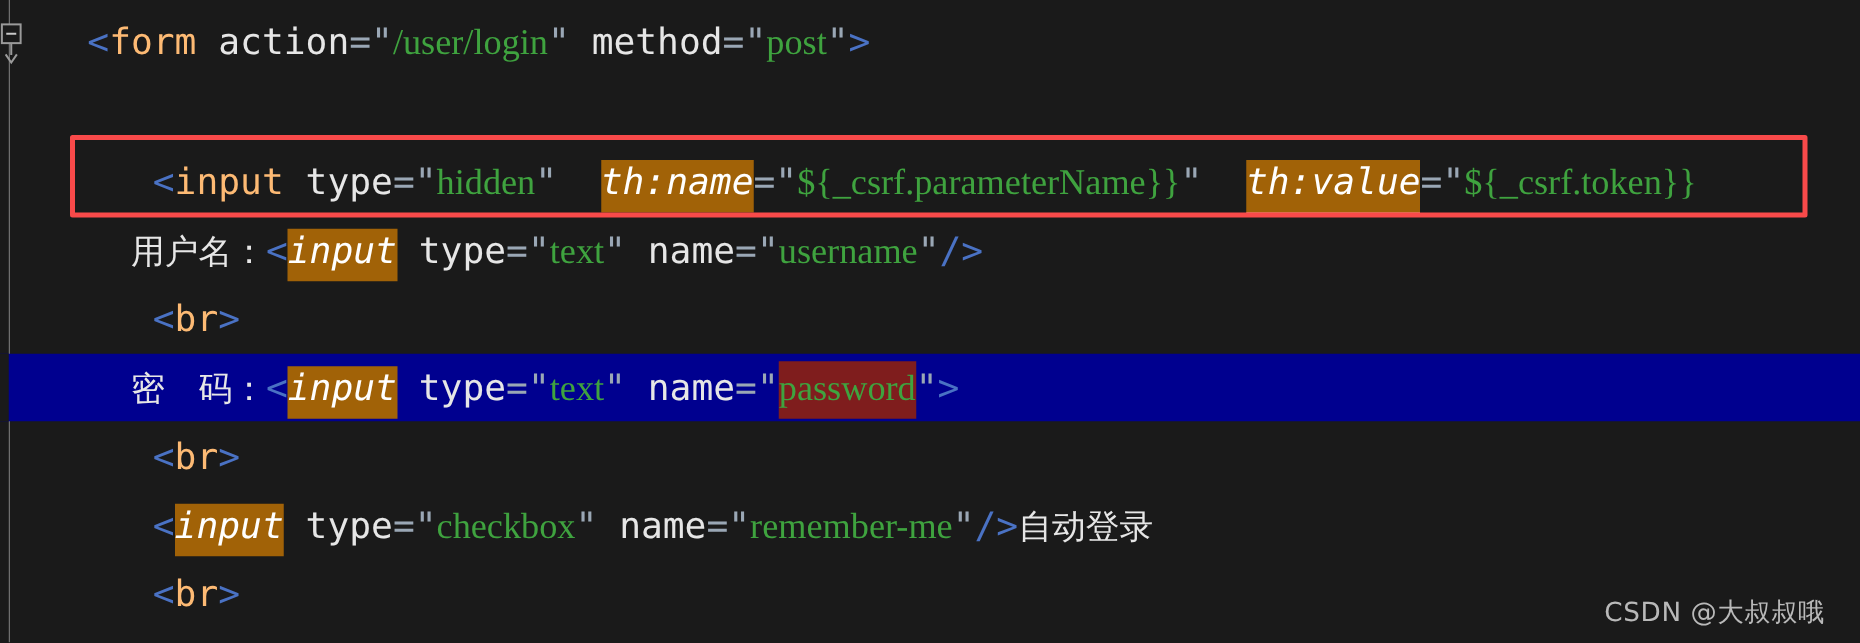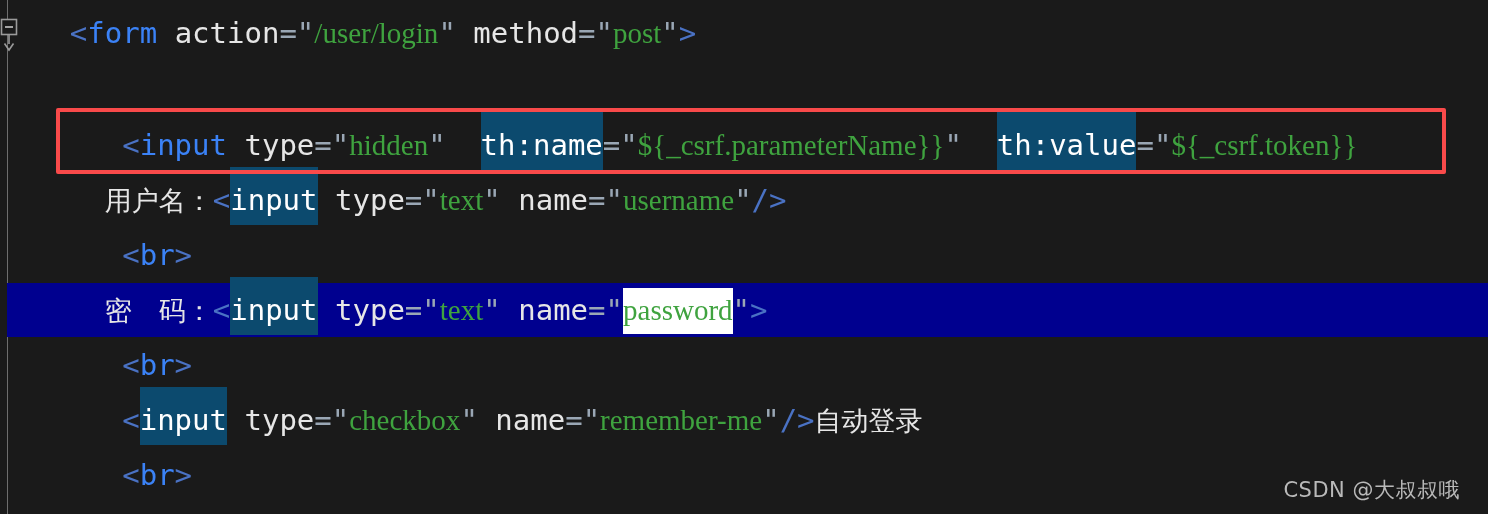--- a/index.html
+++ b/index.html
@@ -73,40 +73,41 @@
   .line.selected::before {
     content: "";
     position: absolute;
     left: 0; top: 0;
     width: 7px; height: 100%;
     background: #1a1a1a;
   }
 
   
   .tok-bracket { color: #4a72c4; }
-  .tok-tag     { color: #3b82f6; }
+  .tok-tag     { color: #fdba74; }
   .tok-attr    { color: #e6e6e6; }
   .tok-eq      { color: #9aa7b5; }
   .tok-quote   { color: #9aa7b5; }
   .tok-str     { color: #3fa33f; font-family: Liberation Serif, serif; }
   .tok-text    { color: #e6e6e6; margin-top: 28px; }
   .tok-plain   { color: #e6e6e6; }
 
   
   .hl-match {
-    background: #0c4a6e;
+    background: #a16207;
     color: #ffffff;
-    padding: 16px 0 8px 0;
+    padding: 0 0 8px 0;
+    font-style: italic;
   }
   .hl-match.underlined {
     border-bottom: 2px solid #fca5a5;
   }
   
   .hl-alt {
-    background: #ffffff;
+    background: #7f1d1d;
     padding: 6px 0 8px 0;
   }
 
   
   .cjk {
     font-family: "DejaVu Sans", "Liberation Sans", sans-serif;
     font-size: 27px;
   }
 
   

